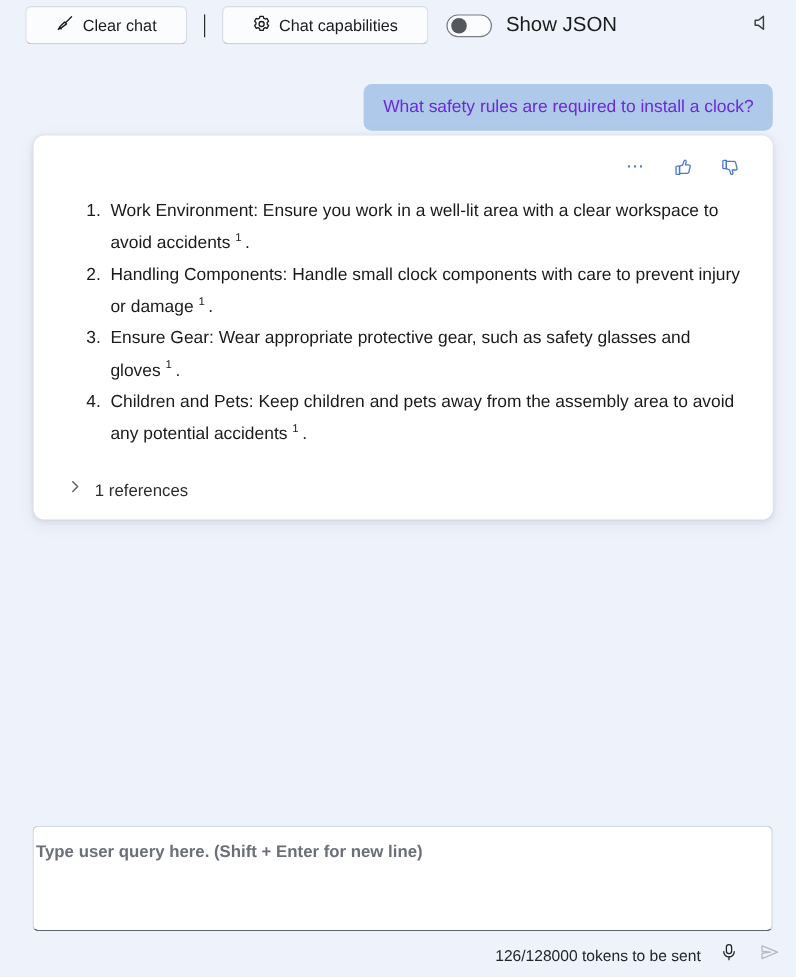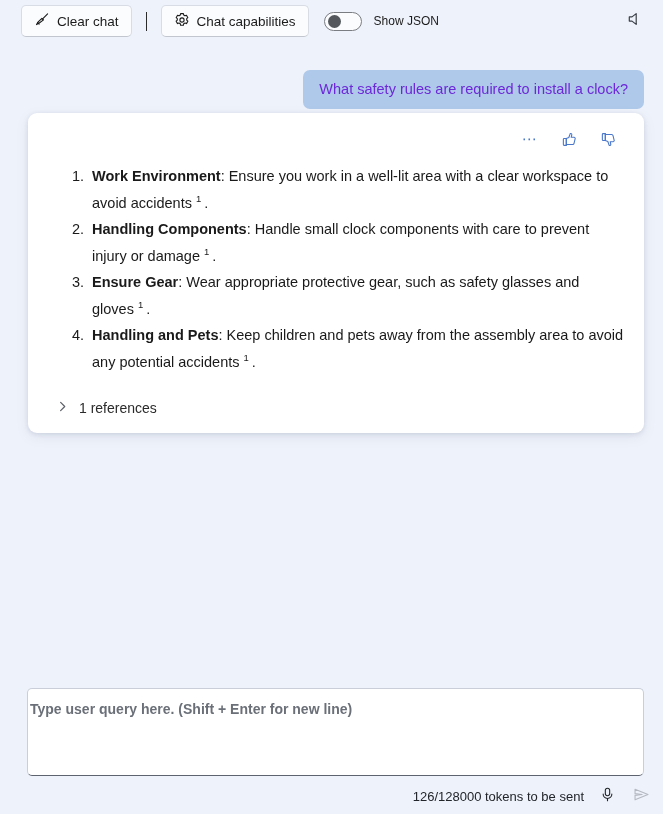--- a/index.html
+++ b/index.html
@@ -15,21 +15,21 @@
   
   .toolbar {
     position: absolute; top: 0; left: 0;
     width: 663px; height: 42px;
     display: flex; align-items: center;
     padding-left: 21px;
     background: #eef2fa;
   }
   .tb-btn {
     display: flex; align-items: center; gap: 7px;
-    height: 32px; padding: 0 12px;
+    height: 32px; padding: 0 24px;
     background: #fbfcfe;
     border: 1px solid #d8dce4;
     border-bottom-color: #c2c6ce;
     border-radius: 5px;
     font-size: 13.5px; color: #1b1b1b;
     cursor: pointer; white-space: nowrap;
   }
   .tb-divider {
     width: 1px; height: 19px; background: #2b2b2b;
     margin: 0 14px;
@@ -42,21 +42,21 @@
     background: #fbfcfe;
     position: relative;
     cursor: pointer;
   }
   .toggle .knob {
     position: absolute; top: 2.5px; left: 3px;
     width: 13px; height: 13px; border-radius: 50%;
     background: #54585c;
   }
   .toggle-label {
-    margin-left: 12px; font-size: 12px; color: #1b1b1b;
+    margin-left: 12px; font-size: 17px; color: #1b1b1b;
   }
   .speaker-btn {
     position: absolute; right: 12px; top: 5px;
     width: 32px; height: 32px;
     display: flex; align-items: center; justify-content: center;
     cursor: pointer; background: transparent; border: none;
   }
 
   
   .chat-area {
@@ -106,21 +106,21 @@
     margin: 10px 0 0 0;
     padding-left: 40px;
     font-size: 14.5px;
     color: #1a1a1a;
   }
   ol.answer-list li {
     line-height: 1.83;
     margin: 0;
     padding-left: 4px;
   }
-  ol.answer-list li b { font-weight: 700; }
+  ol.answer-list li b { font-weight: 400; }
   sup.cite {
     font-size: 9.5px;
     vertical-align: super;
     margin: 0 3px 0 4px;
     color: #1a1a1a;
   }
 
   .refs-row {
     display: flex; align-items: center; gap: 10px;
     margin-top: 24px; padding-left: 8px;
@@ -237,21 +237,21 @@
       <li>
         <b>Work Environment</b><span>: Ensure you work in a well-lit area with a clear workspace to avoid accidents</span><sup class="cite">1</sup><span>.</span>
       </li>
       <li>
         <b>Handling Components</b><span>: Handle small clock components with care to prevent injury or damage</span><sup class="cite">1</sup><span>.</span>
       </li>
       <li>
         <b>Ensure Gear</b><span>: Wear appropriate protective gear, such as safety glasses and gloves</span><sup class="cite">1</sup><span>.</span>
       </li>
       <li>
-        <b>Handling and Pets</b><span>: Keep children and pets away from the assembly area to avoid any potential accidents</span><sup class="cite">1</sup><span>.</span>
+        <b>Children and Pets</b><span>: Keep children and pets away from the assembly area to avoid any potential accidents</span><sup class="cite">1</sup><span>.</span>
       </li>
     </ol>
 
     <div class="refs-row">
       <span>
         <svg width="13" height="13" viewBox="0 0 14 14" fill="none" stroke="#5c6068" stroke-width="1.3" stroke-linecap="round" stroke-linejoin="round">
           <path d="M5 2.6 L9.4 7 L5 11.4"></path>
         </svg>
       </span>
       <span class="refs-label">1 references</span>

